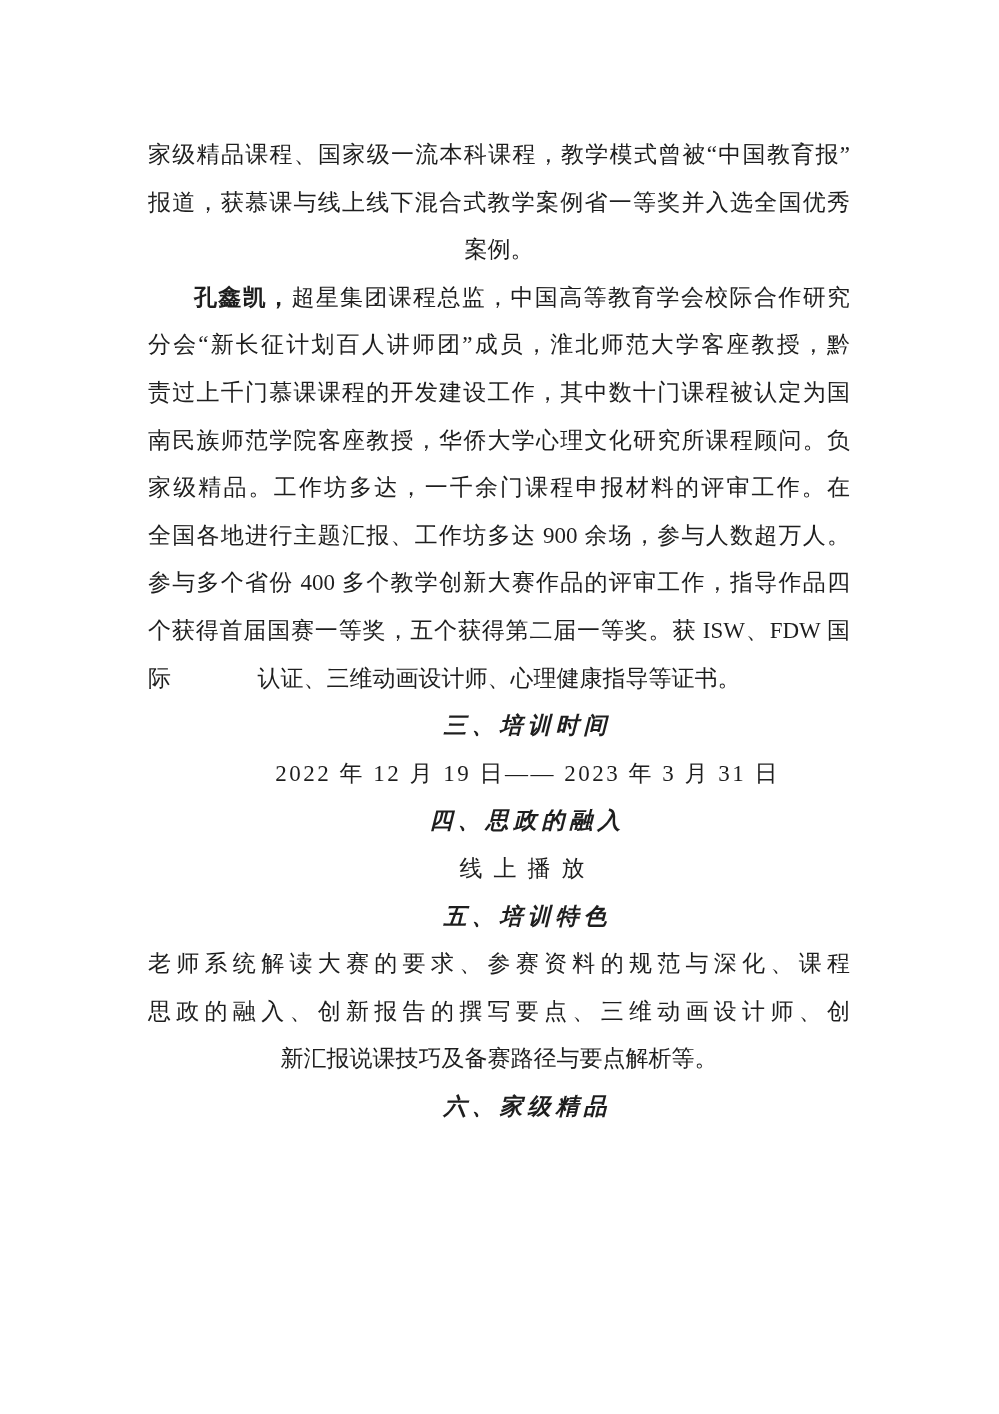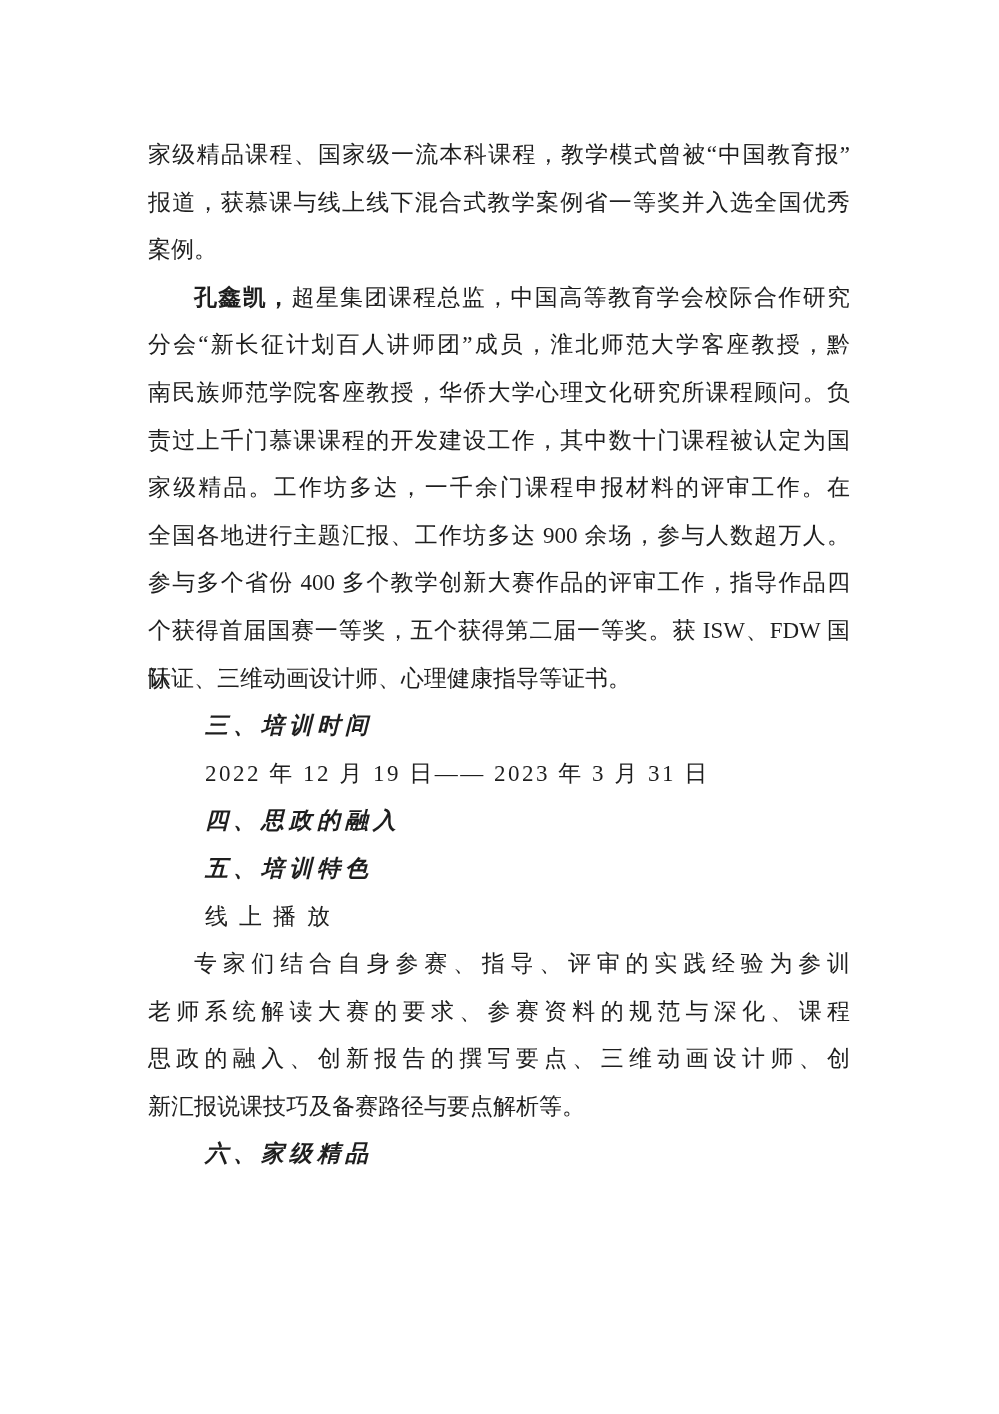--- a/index.html
+++ b/index.html
@@ -18,21 +18,21 @@
     font-family: "Liberation Serif", "DejaVu Serif", serif;
     color: #1e1e1e;
   }
   .doc-body {
     width: 702px;
   }
   .line {
     font-size: 23px;
     line-height: 47.6px;
     height: 47.6px;
-    text-align: left;
+    text-align: center;
     white-space: pre-wrap;
   }
   
   .line.fill {
     text-align: justify;
     text-align-last: justify;
     text-justify: inter-character;
   }
   .line.para-indent {
     text-indent: 46px;
@@ -60,31 +60,30 @@
 </head>
 <body>
 
 <div class="page">
   <div class="doc-body">
       <div class="line fill"><span class="run">家级精品课程、国家级一流本科课程，教学模式曾被“中国教育报”</span></div>
       <div class="line fill"><span class="run">报道，获慕课与线上线下混合式教学案例省一等奖并入选全国优秀</span></div>
       <div class="line"><span class="run">案例。</span></div>
       <div class="line fill para-indent"><span class="run-bold">孔鑫凯，</span><span class="run">超星集团课程总监，中国高等教育学会校际合作研究</span></div>
       <div class="line fill"><span class="run">分会“新长征计划百人讲师团”成员，淮北师范大学客座教授，黔</span></div>
+      <div class="line fill"><span class="run">责过上千门慕课课程的开发建设工作，其中数十门课程被认定为国</span></div>
       <div class="line fill"><span class="run">南民族师范学院客座教授，华侨大学心理文化研究所课程顾问。负</span></div>
-      <div class="line fill"><span class="run">责过上千门慕课课程的开发建设工作，其中数十门课程被认定为国</span></div>
       <div class="line fill"><span class="run">家级精品。工作坊多达，一千余门课程申报材料的评审工作。在</span></div>
       <div class="line fill"><span class="run">全国各地进行主题汇报、工作坊多达 900 余场，参与人数超万人。</span></div>
       <div class="line fill"><span class="run">参与多个省份 400 多个教学创新大赛作品的评审工作，指导作品四</span></div>
       <div class="line fill"><span class="run">个获得首届国赛一等奖，五个获得第二届一等奖。获 ISW、FDW 国际</span></div>
       <div class="line"><span class="run">认证、三维动画设计师、心理健康指导等证书。</span></div>
       <div class="line heading">三、培训时间</div>
       <div class="line plain date">2022 年 12 月 19 日—— 2023 年 3 月 31 日</div>
       <div class="line heading">四、思政的融入</div>
+      <div class="line plain spaced">线上播放</div>
       <div class="line heading">五、培训特色</div>
-      <div class="line plain spaced">线上播放</div>
-      <div class="line fill para-indent"><span class="run">专家们结合自身参赛、指导、评审的实践经验为参训</span></div>
       <div class="line fill"><span class="run">老师系统解读大赛的要求、参赛资料的规范与深化、课程</span></div>
       <div class="line fill"><span class="run">思政的融入、创新报告的撰写要点、三维动画设计师、创</span></div>
       <div class="line"><span class="run">新汇报说课技巧及备赛路径与要点解析等。</span></div>
       <div class="line heading">六、家级精品</div>
     </div>
 </div>
 
 </body></html>

